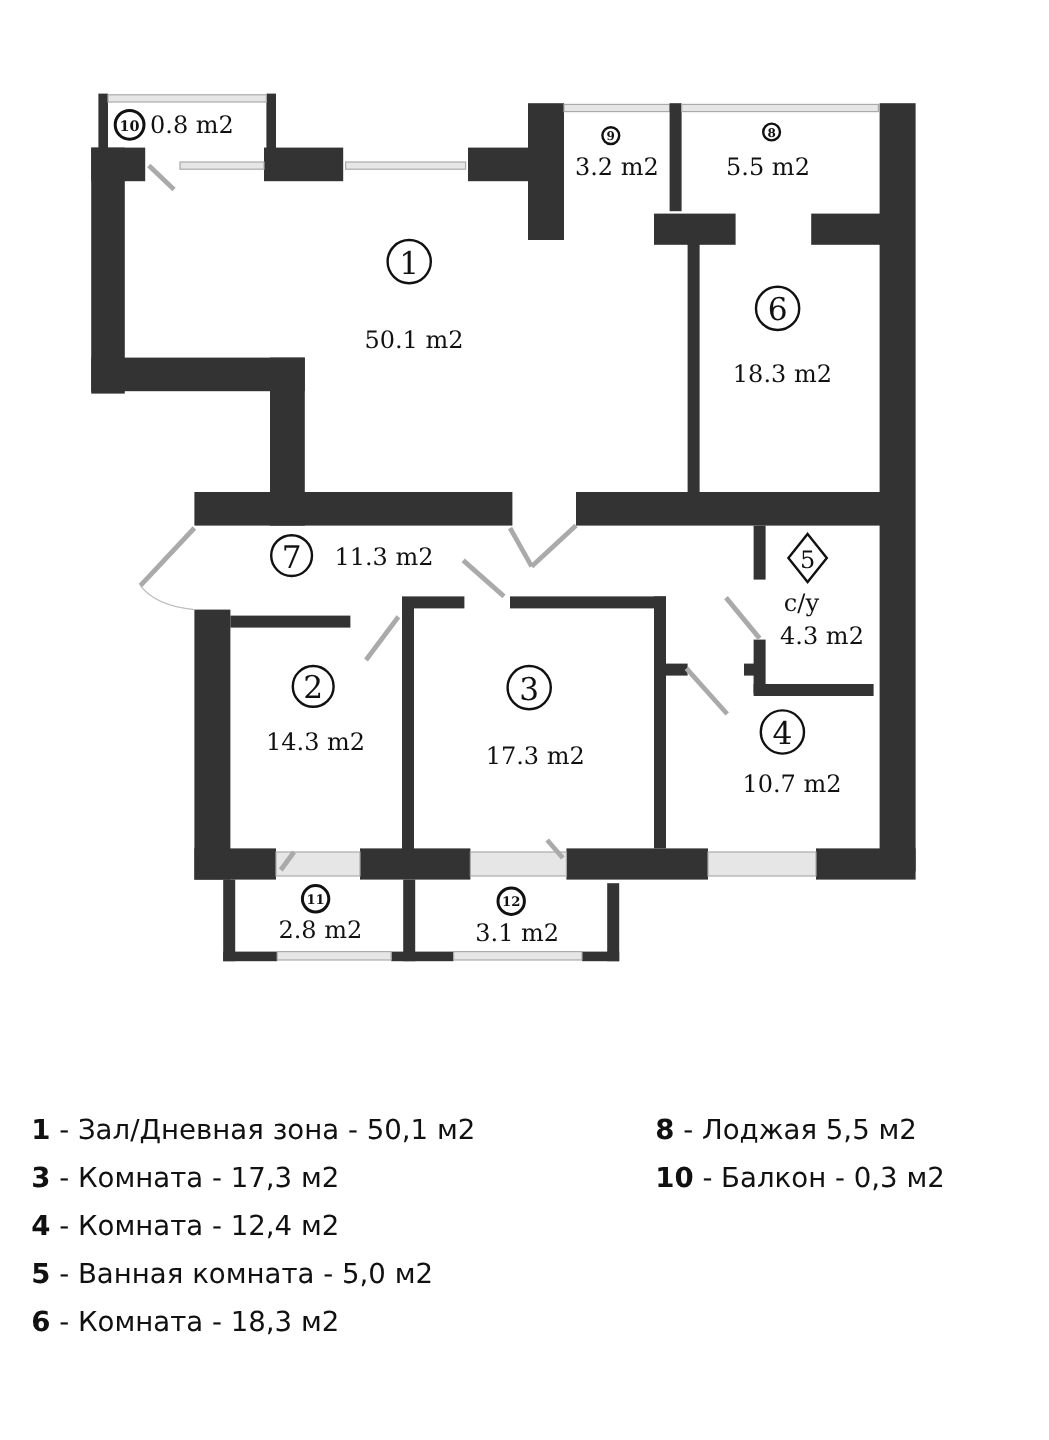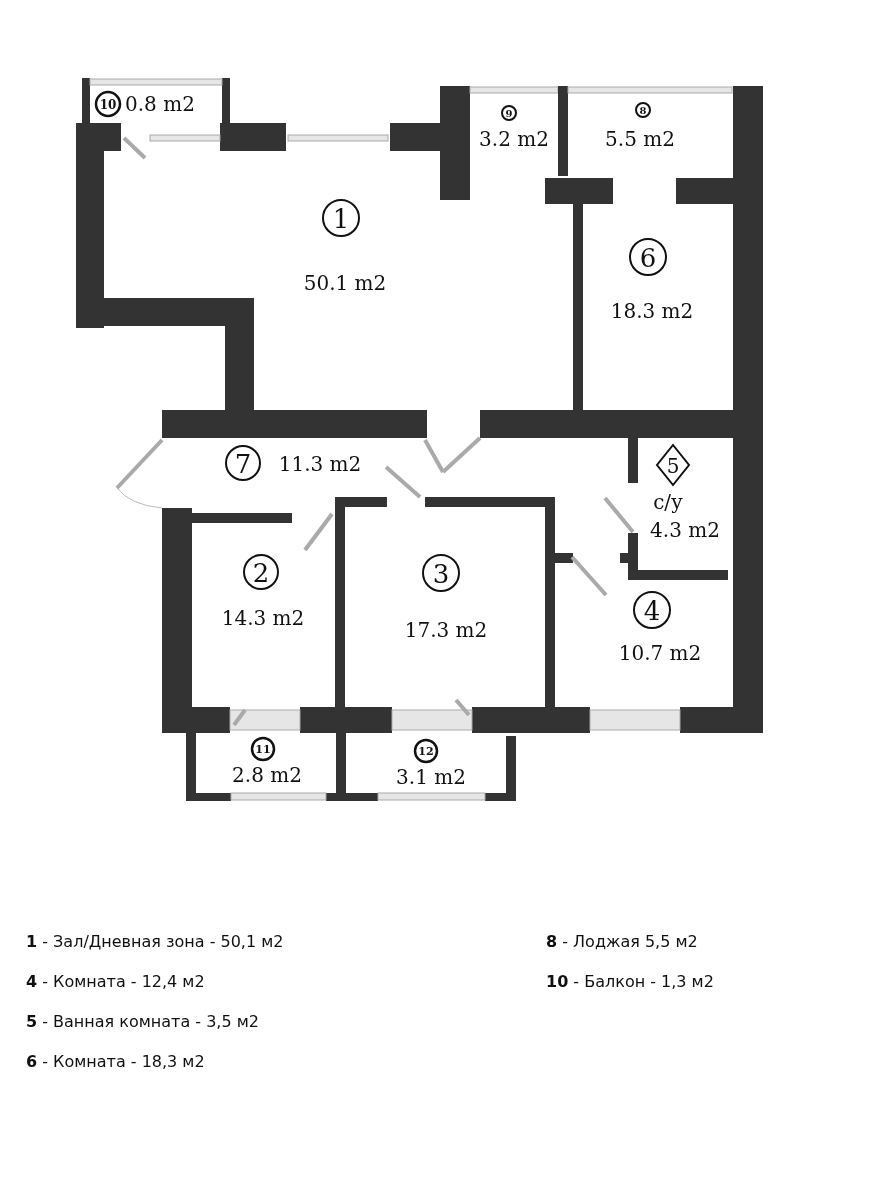--- a/index.html
+++ b/index.html
@@ -3,21 +3,21 @@
 <meta charset="utf-8">
 <style>
   html,body{margin:0;padding:0;background:#fff;}
   body{width:874px;height:1200px;position:relative;overflow:hidden;font-family:"DejaVu Serif",serif;}
   #plan{position:absolute;left:0;top:0;}
   .wall{fill:#333333;}
   .win{fill:#e6e6e6;stroke:#aaa;stroke-width:1;}
   .door{stroke:#aaa;stroke-width:4;}
   .arc{fill:none;stroke:#bbb;stroke-width:1;}
   .lbl{font-family:"DejaVu Serif",serif;fill:#111;}
-  .legend{position:absolute;font-family:"DejaVu Sans",sans-serif;font-size:16px;color:#111;line-height:40px;}
+  .legend{position:absolute;font-family:"DejaVu Sans",sans-serif;font-size:23px;color:#111;line-height:40px;}
   .legend .num{font-weight:bold;}
   .legend .row{white-space:nowrap;}
 </style>
 </head>
 <body>
 
 <svg id="plan" width="874" height="880">
   <g>
 
     <rect class="wall" x="82" y="78" width="8" height="46"></rect>
@@ -139,21 +139,22 @@
     <text class="lbl" x="267" y="782" font-size="20" text-anchor="middle">2.8 m2</text>
 
     <circle cx="426" cy="751" r="11" fill="none" stroke="#111" stroke-width="2.5"></circle>
     <text class="lbl" x="426" y="755" font-size="11" font-weight="bold" text-anchor="middle">12</text>
     <text class="lbl" x="431" y="784" font-size="20" text-anchor="middle">3.1 m2</text>
   </g>
 </svg>
 
 <div class="legend" style="left:26px;top:922px;">
   <div class="row"><span class="num">1</span><span> - Зал/Дневная зона - 50,1 м2</span></div>
+  <div class="row"><span class="num">3</span><span> - Комната - 17,3 м2</span></div>
   <div class="row"><span class="num">4</span><span> - Комната - 12,4 м2</span></div>
-  <div class="row"><span class="num">5</span><span> - Ванная комната - 3,5 м2</span></div>
+  <div class="row"><span class="num">5</span><span> - Ванная комната - 5,0 м2</span></div>
   <div class="row"><span class="num">6</span><span> - Комната - 18,3 м2</span></div>
 </div>
 
 <div class="legend" style="left:546px;top:922px;">
   <div class="row"><span class="num">8</span><span> - Лоджая 5,5 м2</span></div>
-  <div class="row"><span class="num">10</span><span> - Балкон - 1,3 м2</span></div>
+  <div class="row"><span class="num">10</span><span> - Балкон - 0,3 м2</span></div>
 </div>
 
 </body></html>

